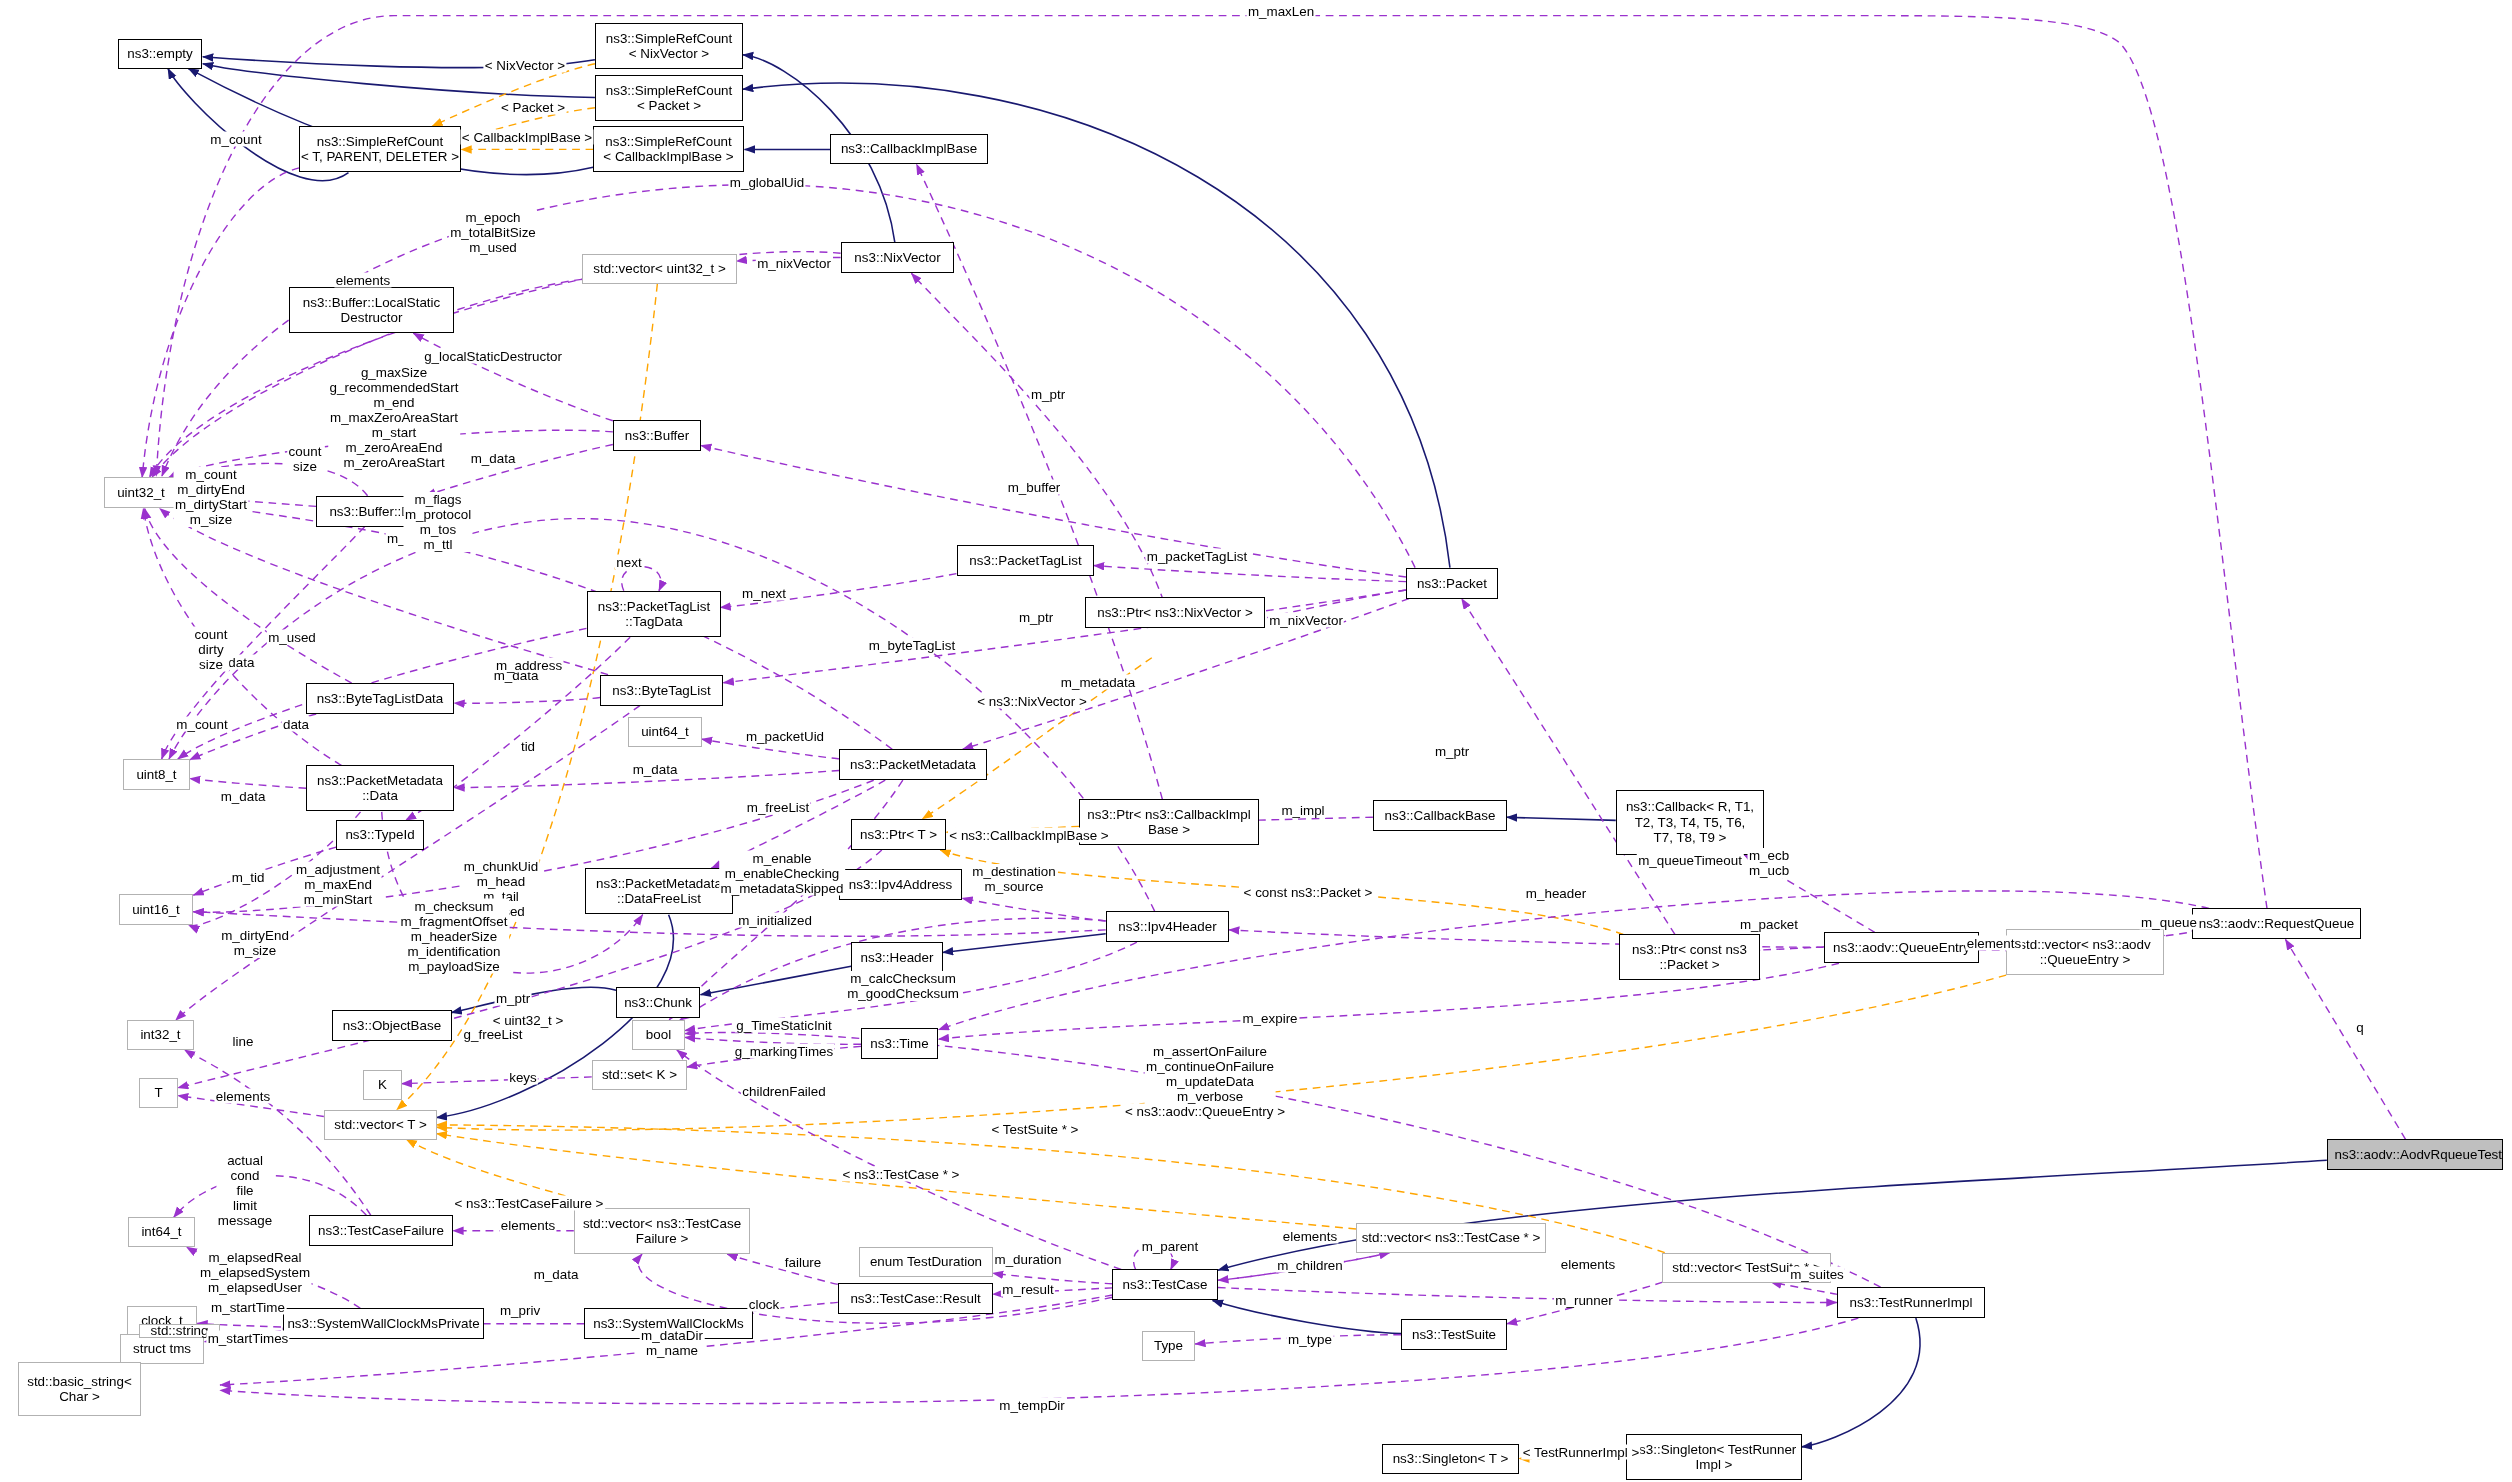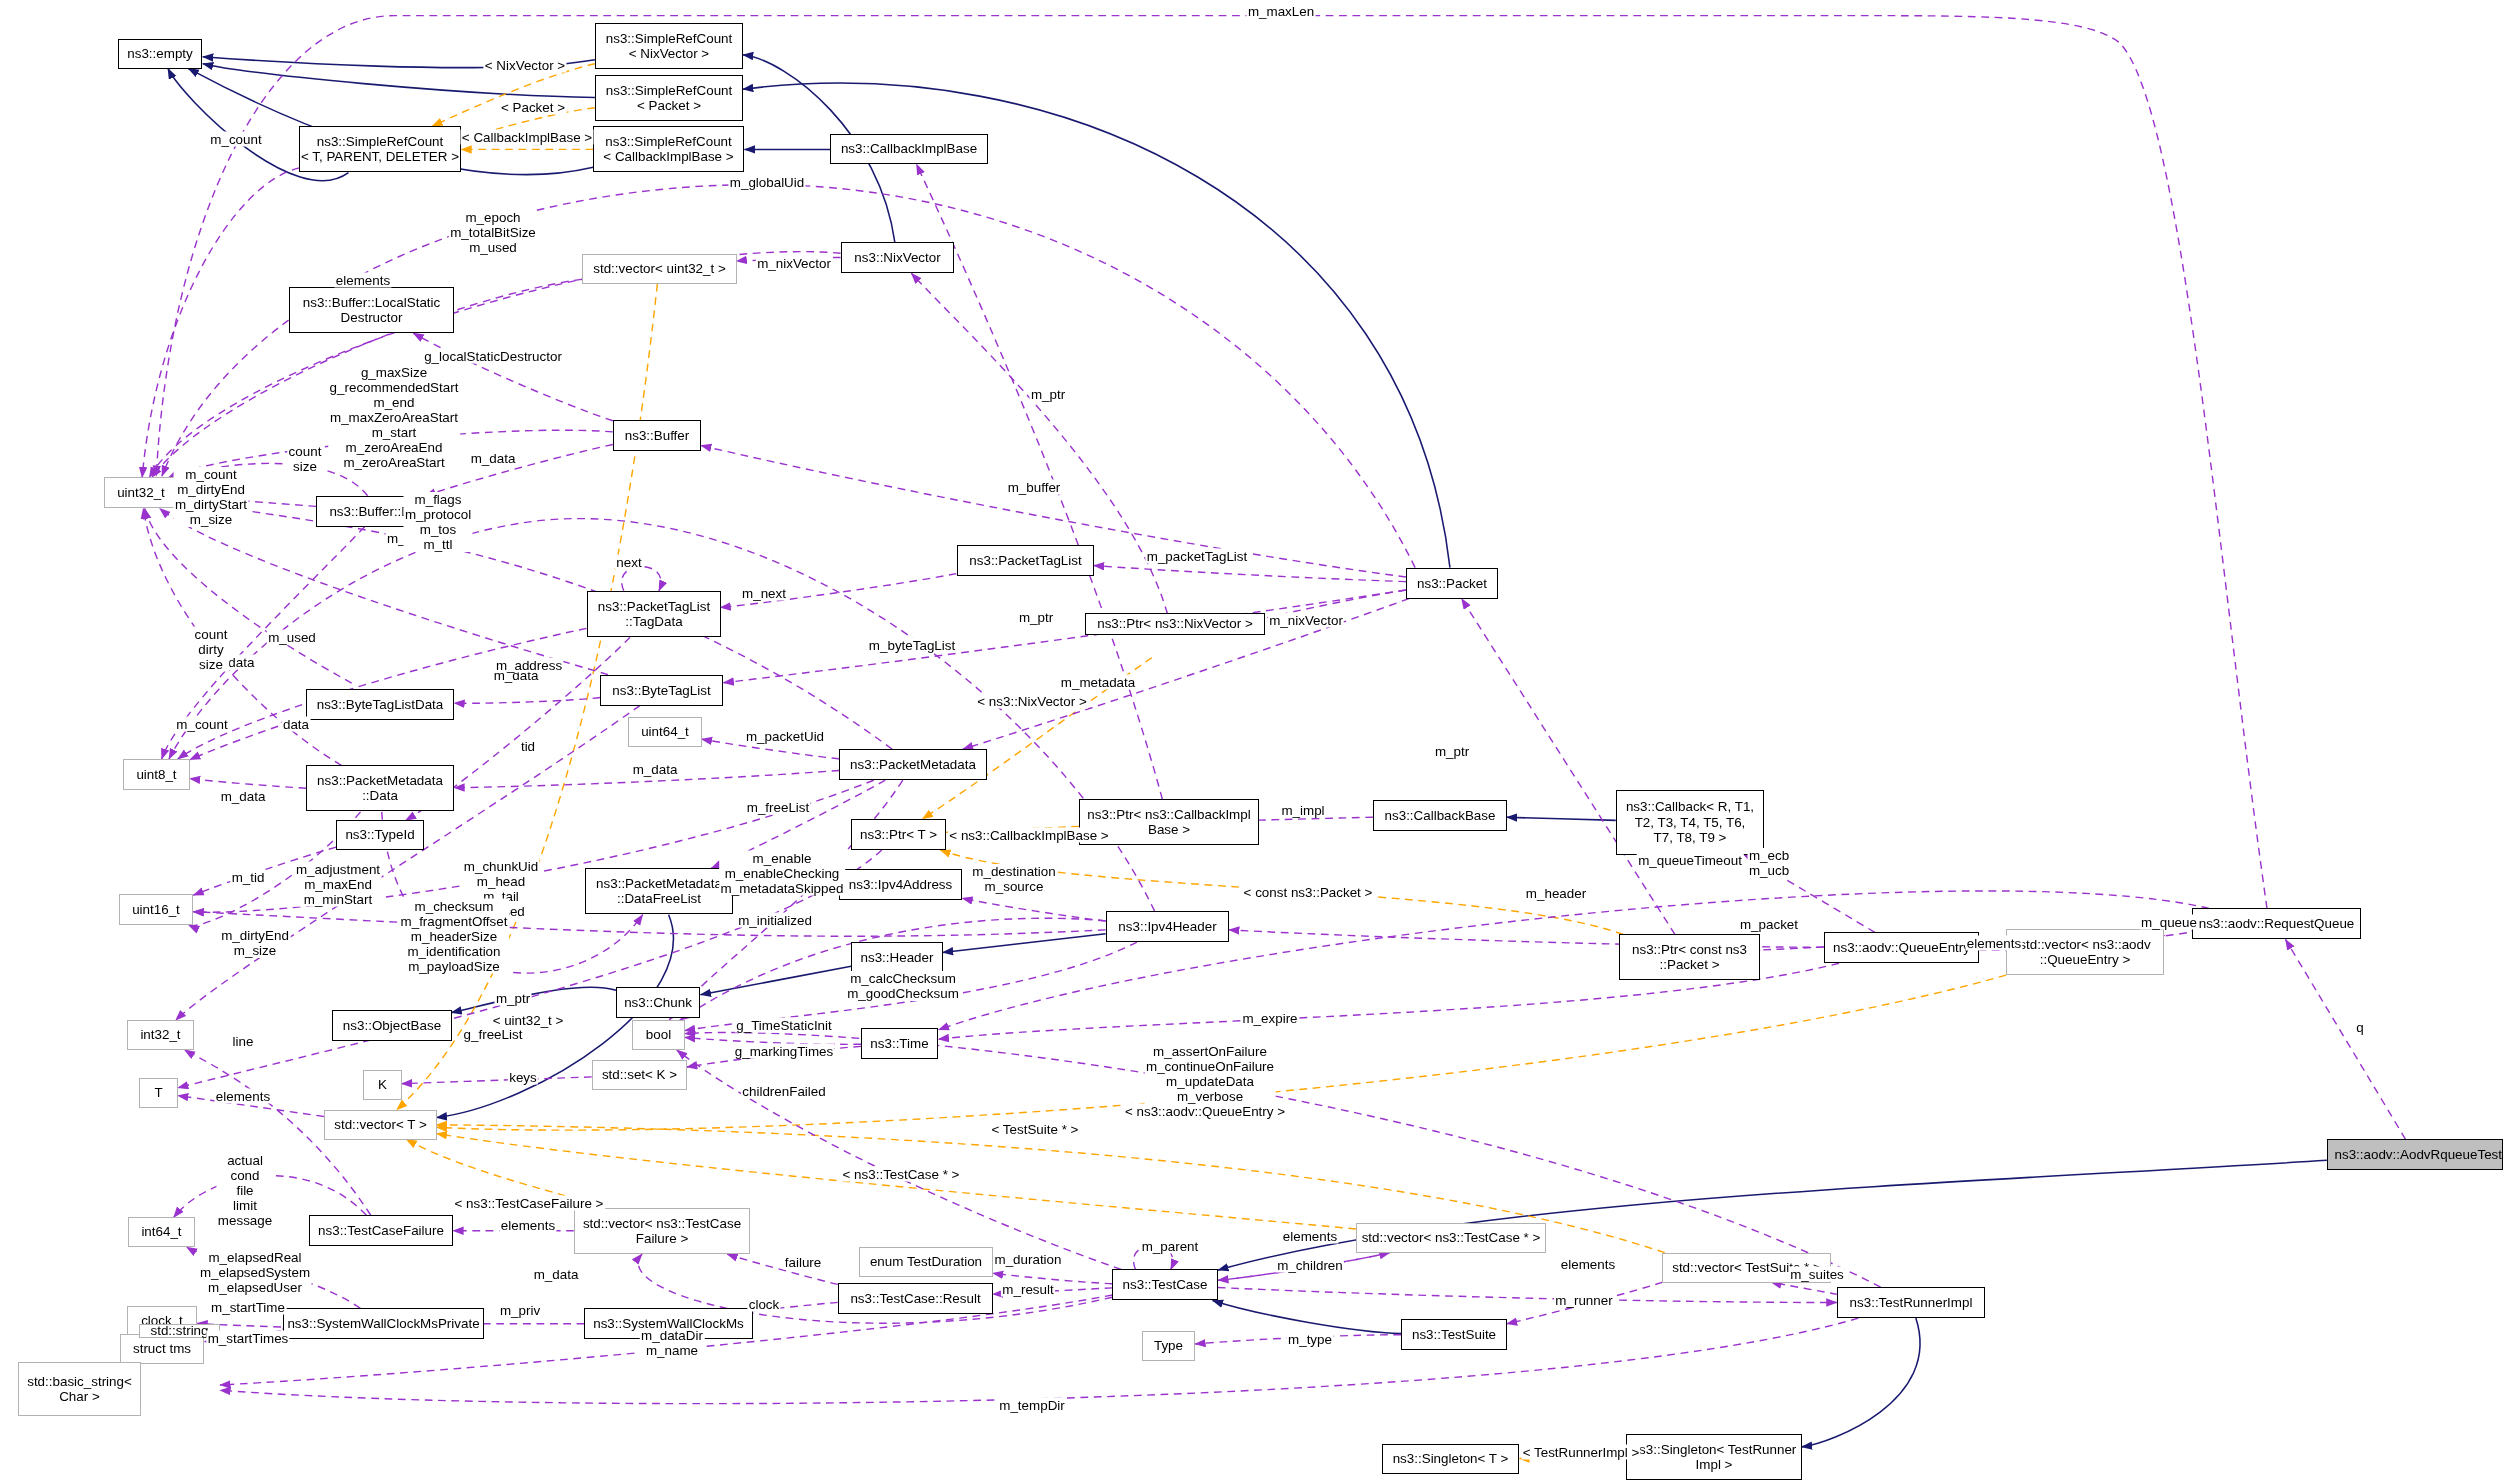--- a/index.html
+++ b/index.html
@@ -183,27 +183,27 @@
     <div class="node class" style="left: 316px; top: 496px; width: 127px; height: 31px;">
       <span>ns3::Buffer::Data</span>
     </div>
     <div class="node class" style="left: 957px; top: 545px; width: 137px; height: 31px;">
       <span>ns3::PacketTagList</span>
     </div>
     <div class="node class" style="left: 587px; top: 591px; width: 134px; height: 46px;">
       <span>ns3::PacketTagList</span>
       <span>::TagData</span>
     </div>
-    <div class="node class" style="left: 1085px; top: 613px; width: 180px; height: 22px; align-items: center;">
+    <div class="node class" style="left: 1085px; top: 597px; width: 180px; height: 31px; align-items: center;">
       <span>ns3::Ptr&lt; ns3::NixVector &gt;</span>
     </div>
     <div class="node class" style="left: 600px; top: 675px; width: 123px; height: 31px;">
       <span>ns3::ByteTagList</span>
     </div>
-    <div class="node class" style="left: 306px; top: 683px; width: 148px; height: 31px; margin-top: 6px;">
+    <div class="node class" style="left: 306px; top: 683px; width: 148px; height: 31px;">
       <span>ns3::ByteTagListData</span>
     </div>
     <div class="node external" style="left: 628px; top: 717px; width: 74px; height: 30px;">
       <span>uint64_t</span>
     </div>
     <div class="node class" style="left: 839px; top: 749px; width: 148px; height: 31px;">
       <span>ns3::PacketMetadata</span>
     </div>
     <div class="node external" style="left: 123px; top: 759px; width: 67px; height: 31px;">
       <span>uint8_t</span>

